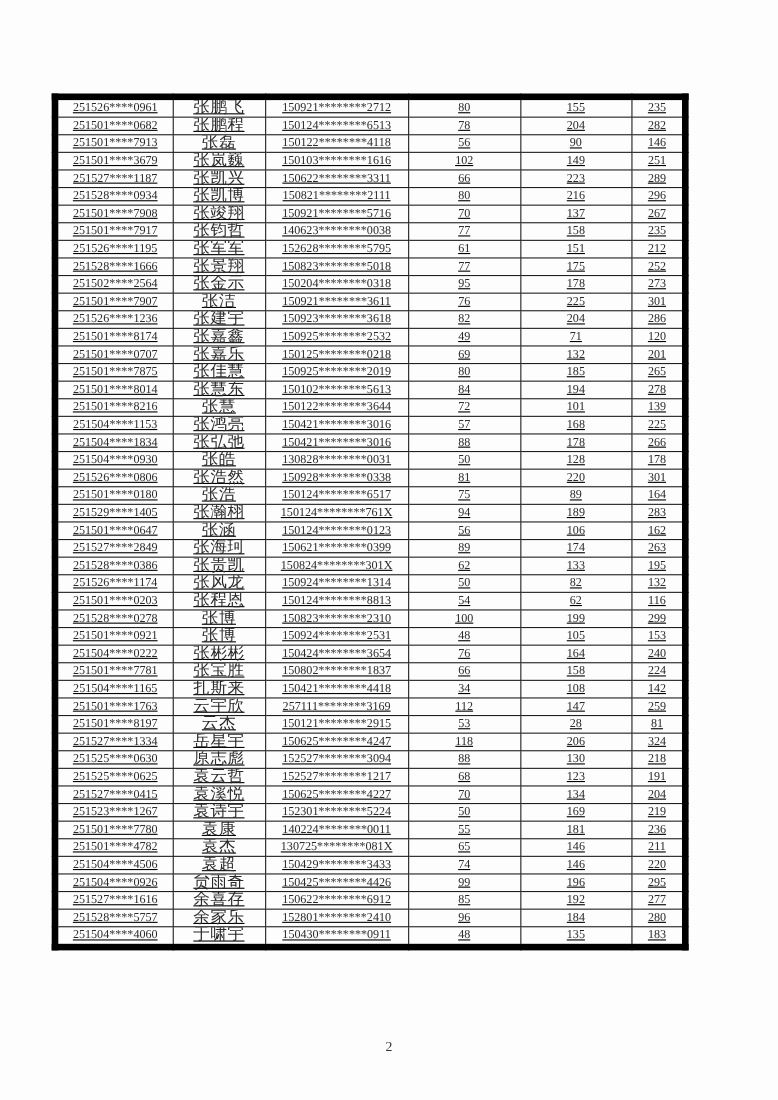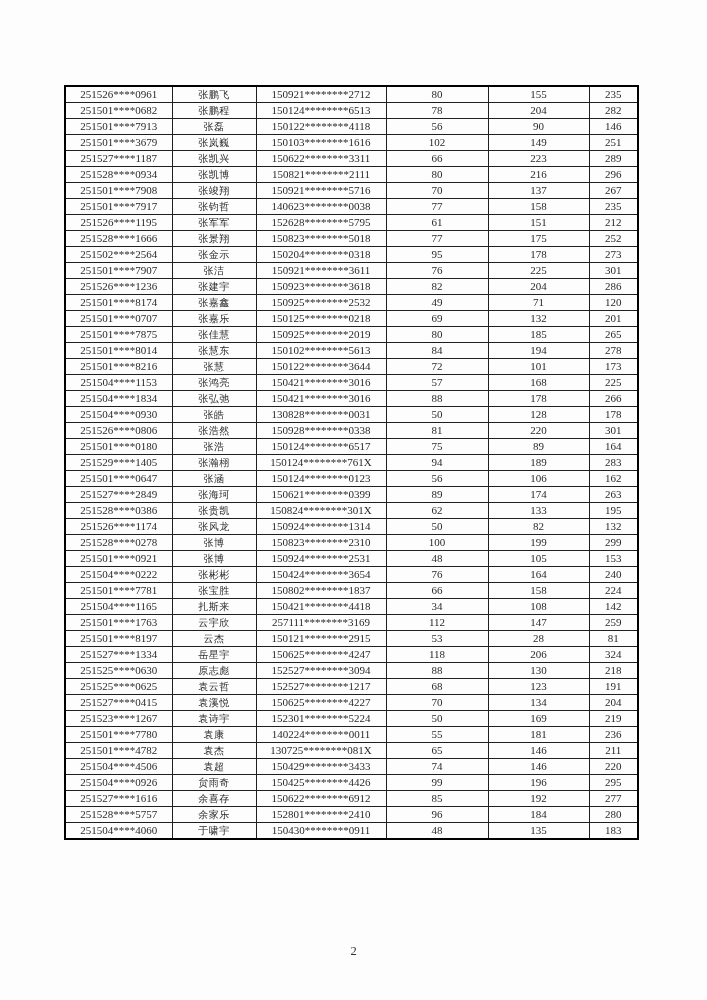--- a/index.html
+++ b/index.html
@@ -9,40 +9,41 @@
     font-family: "Liberation Serif", "DejaVu Serif", serif;
   }
   .page {
     position: relative;
     width: 707px; height: 1000px;
     background: #fdfdfd;
     overflow: hidden;
   }
   table.score-table {
     position: absolute;
-    left: 64px; top: 85px;
+    left: 47px; top: 85px;
     border-collapse: collapse;
     table-layout: fixed;
     width: 573px;
-    border: 2px solid #000000;
+    border: 6px solid #000000;
+    text-decoration: underline;
   }
   table.score-table td {
     border: 1px solid #1f1f1f;
     height: 15.2px;
     padding: 0 2px;
     font-size: 11px;
     line-height: 15px;
     color: #2a2a2a;
     text-align: center;
     vertical-align: middle;
     white-space: nowrap;
     overflow: hidden;
   }
   table.score-table td.col-1 {
-    font-size: 10px;
+    font-size: 15px;
     letter-spacing: 0.5px;
   }
   .page-number {
     position: absolute;
     left: 0; right: 0;
     top: 944px;
     text-align: center;
     font-size: 12.5px;
     color: #333333;
   }
@@ -196,21 +197,21 @@
           <td class="col-3">84</td>
           <td class="col-4">194</td>
           <td class="col-5">278</td>
         </tr>
         <tr>
           <td class="col-0">251501****8216</td>
           <td class="col-1">张慧</td>
           <td class="col-2">150122********3644</td>
           <td class="col-3">72</td>
           <td class="col-4">101</td>
-          <td class="col-5">173</td>
+          <td class="col-5">139</td>
         </tr>
         <tr>
           <td class="col-0">251504****1153</td>
           <td class="col-1">张鸿亮</td>
           <td class="col-2">150421********3016</td>
           <td class="col-3">57</td>
           <td class="col-4">168</td>
           <td class="col-5">225</td>
         </tr>
         <tr>
@@ -279,20 +280,28 @@
         </tr>
         <tr>
           <td class="col-0">251526****1174</td>
           <td class="col-1">张风龙</td>
           <td class="col-2">150924********1314</td>
           <td class="col-3">50</td>
           <td class="col-4">82</td>
           <td class="col-5">132</td>
         </tr>
         <tr>
+          <td class="col-0">251501****0203</td>
+          <td class="col-1">张程恩</td>
+          <td class="col-2">150124********8813</td>
+          <td class="col-3">54</td>
+          <td class="col-4">62</td>
+          <td class="col-5">116</td>
+        </tr>
+        <tr>
           <td class="col-0">251528****0278</td>
           <td class="col-1">张博</td>
           <td class="col-2">150823********2310</td>
           <td class="col-3">100</td>
           <td class="col-4">199</td>
           <td class="col-5">299</td>
         </tr>
         <tr>
           <td class="col-0">251501****0921</td>
           <td class="col-1">张博</td>

